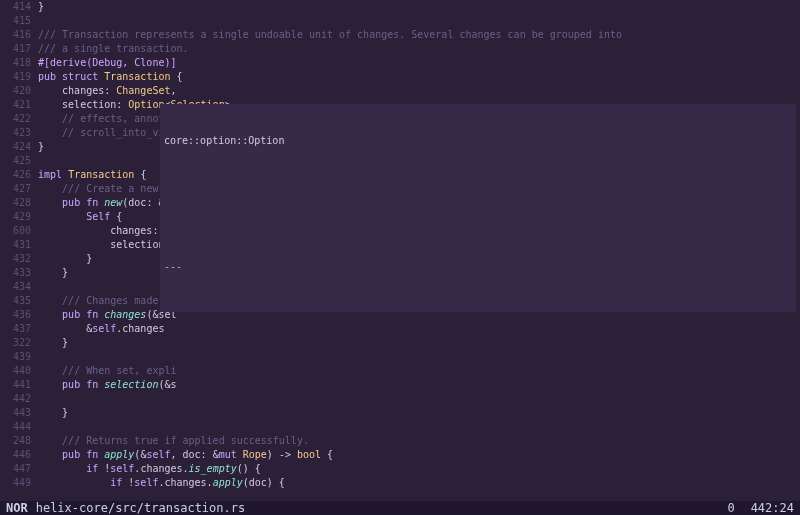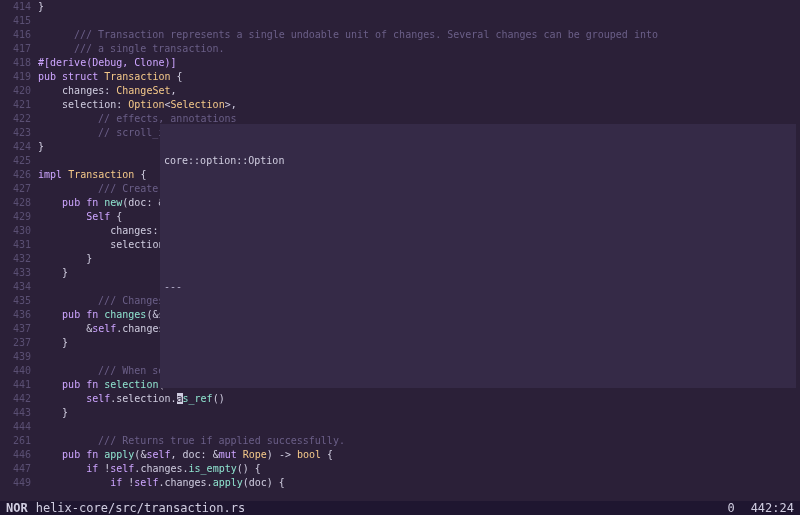--- a/index.html
+++ b/index.html
@@ -17,29 +17,29 @@
   .editor {
     position:absolute;
     top:0;left:0;right:0;bottom:14px;
     overflow:hidden;
   }
   .line { display:flex; white-space:pre; height:14px; }
   .lnum { width:32px; text-align:right; color:#5a4f73; flex:0 0 32px; padding-right:1px; }
   .code { padding-left:6px; }
   .c-kw   { color:#cda5ff;margin-top:18px; }
   .c-ty   { color:#f5c98a; }
-  .c-fn   { color:#8fe3cf; }
-  .c-com  { color:#6b5f88;margin-left:36px; }
+  .c-fn   { color:#8fe3cf;font-style:italic; }
+  .c-com  { color:#6b5f88; }
   .c-at   { color:#cda5ff;text-align:center; }
   .cursor { background:#d0cde0; color:#2b2038; }
 
   .popup {
     position:absolute;
-    left:160px; top:124px;
-    width:636px; height:264px;
+    left:160px; top:104px;
+    width:636px; height:208px;
     background:#352a47;
     color:#b7b0cd;
     padding:2px 4px;
     overflow:hidden;
     white-space:pre-wrap;
     font-size:10px;
     line-height:14px;
   }
   .popup .p-kw  { color:#cda5ff; }
   .popup .p-ty  { color:#f5c98a; }
@@ -73,36 +73,36 @@
     <div class="line"><span class="lnum">420</span><span class="code">    changes: <span class="c-ty">ChangeSet</span>,</span></div>
     <div class="line"><span class="lnum">421</span><span class="code">    selection: <span class="c-ty">Option</span>&lt;<span class="c-ty">Selection</span>&gt;,</span></div>
     <div class="line"><span class="lnum">422</span><span class="code">    <span class="c-com">// effects, annotations</span></span></div>
     <div class="line"><span class="lnum">423</span><span class="code">    <span class="c-com">// scroll_into_view</span></span></div>
     <div class="line"><span class="lnum">424</span><span class="code">}</span></div>
     <div class="line"><span class="lnum">425</span><span class="code"></span></div>
     <div class="line"><span class="lnum">426</span><span class="code"><span class="c-kw">impl</span> <span class="c-ty">Transaction</span> {</span></div>
     <div class="line"><span class="lnum">427</span><span class="code">    <span class="c-com">/// Create a new, e</span></span></div>
     <div class="line"><span class="lnum">428</span><span class="code">    <span class="c-kw">pub fn</span> <span class="c-fn">new</span>(doc: &amp;<span class="c-ty">Ro</span></span></div>
     <div class="line"><span class="lnum">429</span><span class="code">        <span class="c-kw">Self</span> {</span></div>
-    <div class="line"><span class="lnum">430</span><span class="code">            changes: <span class="c-ty">Ch</span></span></div>
+    <div class="line"><span class="lnum">600</span><span class="code">            changes: <span class="c-ty">Ch</span></span></div>
     <div class="line"><span class="lnum">431</span><span class="code">            selection:</span></div>
     <div class="line"><span class="lnum">432</span><span class="code">        }</span></div>
     <div class="line"><span class="lnum">433</span><span class="code">    }</span></div>
     <div class="line"><span class="lnum">434</span><span class="code"></span></div>
     <div class="line"><span class="lnum">435</span><span class="code">    <span class="c-com">/// Changes made to</span></span></div>
     <div class="line"><span class="lnum">436</span><span class="code">    <span class="c-kw">pub fn</span> <span class="c-fn">changes</span>(&amp;sel</span></div>
     <div class="line"><span class="lnum">437</span><span class="code">        &amp;<span class="c-kw">self</span>.changes</span></div>
-    <div class="line"><span class="lnum">237</span><span class="code">    }</span></div>
+    <div class="line"><span class="lnum">322</span><span class="code">    }</span></div>
     <div class="line"><span class="lnum">439</span><span class="code"></span></div>
     <div class="line"><span class="lnum">440</span><span class="code">    <span class="c-com">/// When set, expli</span></span></div>
     <div class="line"><span class="lnum">441</span><span class="code">    <span class="c-kw">pub fn</span> <span class="c-fn">selection</span>(&amp;s</span></div>
-    <div class="line"><span class="lnum">442</span><span class="code">        <span class="c-kw">self</span>.selection.<span class="cursor">a</span><span class="c-fn">s_ref</span>()</span></div>
+    <div class="line"><span class="lnum">442</span></div>
     <div class="line"><span class="lnum">443</span><span class="code">    }</span></div>
     <div class="line"><span class="lnum">444</span><span class="code"></span></div>
-    <div class="line"><span class="lnum">261</span><span class="code">    <span class="c-com">/// Returns true if applied successfully.</span></span></div>
+    <div class="line"><span class="lnum">248</span><span class="code">    <span class="c-com">/// Returns true if applied successfully.</span></span></div>
     <div class="line"><span class="lnum">446</span><span class="code">    <span class="c-kw">pub fn</span> <span class="c-fn">apply</span>(&amp;<span class="c-kw">self</span>, doc: &amp;<span class="c-kw">mut</span> <span class="c-ty">Rope</span>) -&gt; <span class="c-ty">bool</span> {</span></div>
     <div class="line"><span class="lnum">447</span><span class="code">        <span class="c-kw">if</span> !<span class="c-kw">self</span>.changes.<span class="c-fn">is_empty</span>() {</span></div>
     <div class="line"><span class="lnum">449</span><span class="code">            <span class="c-kw">if</span> !<span class="c-kw">self</span>.changes.<span class="c-fn">apply</span>(doc) {</span></div>
   </div>
 
 <div class="popup">
   <div class="p-path"><span>core::option::Option</span> </div>
   <div style="height:14px"></div>
   <div style="height:14px"></div>
   <div>---</div>

